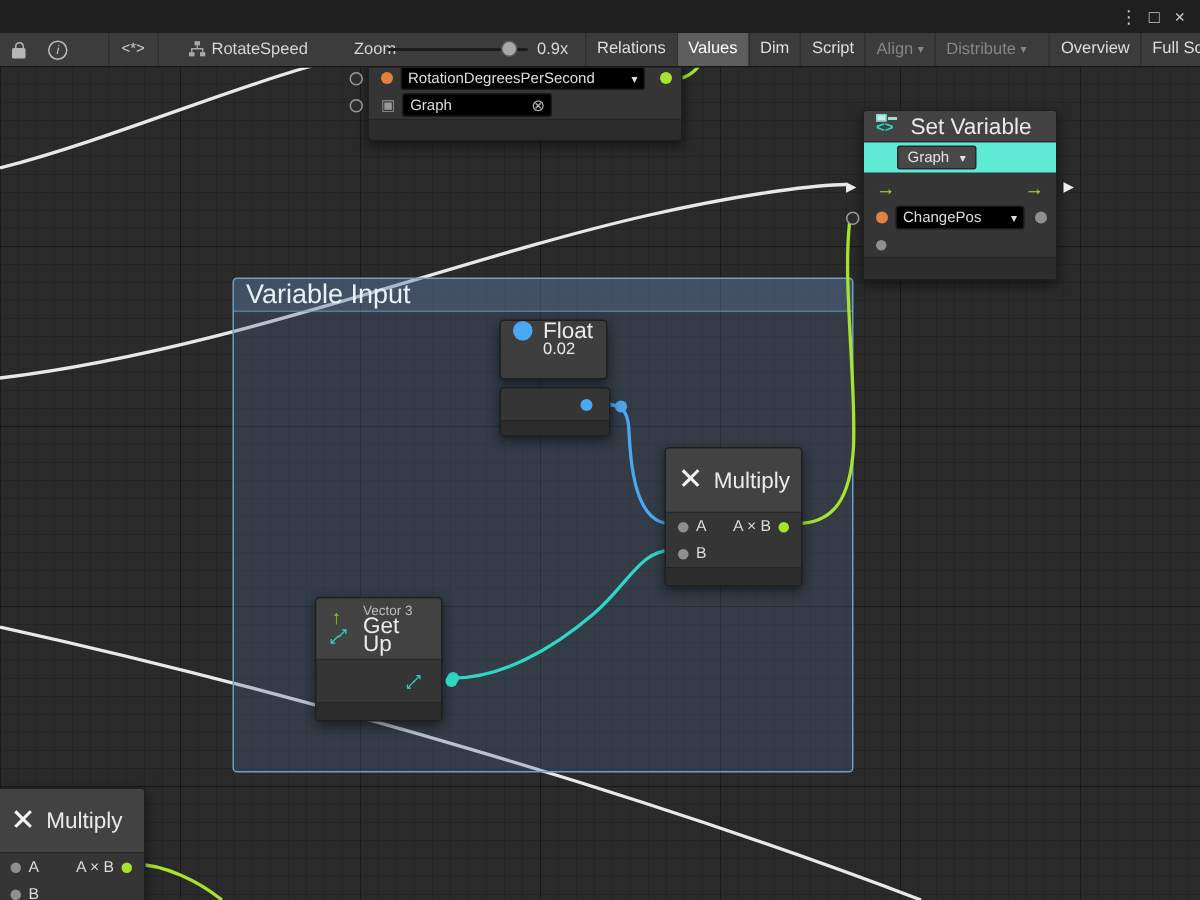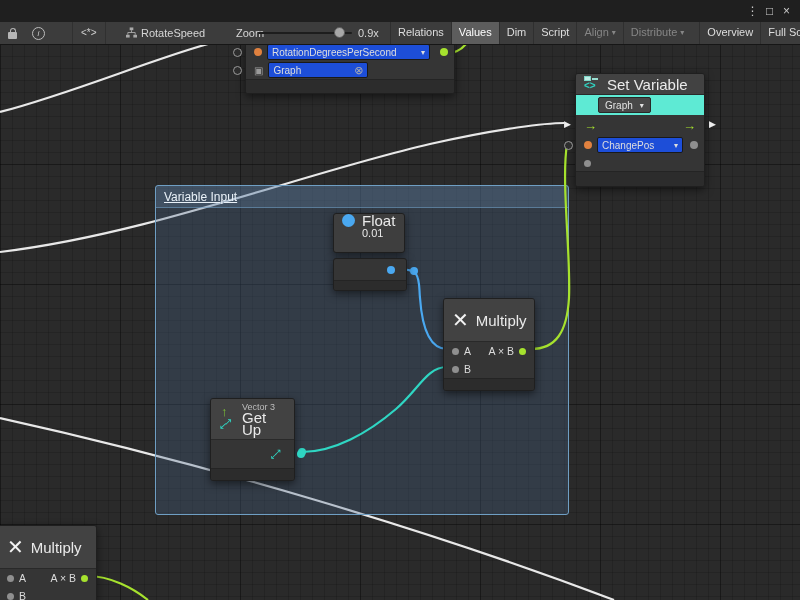--- a/index.html
+++ b/index.html
@@ -42,32 +42,32 @@
       linear-gradient(rgba(0,0,0,.30) 1px,transparent 1px),
       linear-gradient(90deg,rgba(0,0,0,.30) 1px,transparent 1px),
       linear-gradient(rgba(0,0,0,.14) 1px,transparent 1px),
       linear-gradient(90deg,rgba(0,0,0,.14) 1px,transparent 1px);
     background-size:120px 120px,120px 120px,12px 12px,12px 12px;}
   .wires{position:absolute;left:0;top:0;}
   .wires-back{z-index:1;}
   .group{position:absolute;left:155px;top:141px;width:414px;height:330px;z-index:2;
     background:rgba(72,104,140,0.30);border:1px solid #6f9fc4;border-radius:3px;box-sizing:border-box;}
   .group-title{height:21px;background:rgba(120,160,200,0.22);border-bottom:1px solid rgba(111,159,196,.55);
-    display:flex;align-items:center;padding:0 8px;font-size:12px;color:#e9f1f8;text-decoration:underline;}
+    display:flex;align-items:center;padding:0 8px;font-size:18px;color:#e9f1f8;}
   .wires-front{z-index:3;}
 
   
   .node{position:absolute;background:#353535;border:1px solid #1f1f1f;border-radius:3px;z-index:4;
     box-shadow:0 3px 8px rgba(0,0,0,.5);box-sizing:border-box;}
   .node-header{display:flex;align-items:center;gap:7px;padding:0 8px;background:#424242;
     border-bottom:1px solid #292929;border-radius:2px 2px 0 0;}
   .node-footer{height:11px;background:#2c2c2c;border-top:1px solid #242424;border-radius:0 0 2px 2px;}
   .prow{position:relative;display:flex;align-items:center;gap:5px;height:18px;padding:0 8px;
     font-size:10.5px;color:#dcdcdc;}
-  .field{display:flex;align-items:center;gap:4px;background:#1d4ed8;border:1px solid #191919;
+  .field{display:flex;align-items:center;gap:4px;background:#000000;border:1px solid #191919;
     border-radius:2px;height:14px;padding:0 4px;font-size:10px;color:#dedede;overflow:hidden;white-space:nowrap;}
   .dot{display:inline-block;width:8px;height:8px;border-radius:50%;flex:0 0 auto;}
   .dot.orange{background:#e0813f;}
   .dot.gray{background:#8f8f8f;}
   .dot.lime{background:#a6e22e;}
   .dot.sm{width:7px;height:7px;}
   .port{position:absolute;width:8px;height:8px;border-radius:50%;}
   .port.hollow{width:7px;height:7px;border:1.5px solid #9a9a9a;background:#2d2d2d;}
   .port.gray{background:#8f8f8f;}
   .port.lime{background:#a6e22e;}
@@ -214,21 +214,21 @@
       <div class="prow" style="height:16px;">
         <span class="dot gray sm"></span>
       </div>
       <div class="node-footer" style="height:14px;"></div>
     </div>
 
     <div class="node" style="left:333px;top:169px;width:72px;height:40px;display:flex;align-items:flex-start;gap:7px;padding:0 8px;background:#3e3e3e;">
       <span class="float-dot"></span>
       <span style="display:flex;flex-direction:column;line-height:13px;">
         <span class="node-title">Float</span>
-        <span style="font-size:11px;color:#e9e9e9;">0.01</span>
+        <span style="font-size:11px;color:#e9e9e9;">0.02</span>
       </span>
     </div>
 
     <div class="node" style="left:333px;top:214px;width:74px;">
       <div style="position:relative;height:21px;">
         <span class="port blue" style="right:11px;top:7px;"></span>
       </div>
       <div class="node-footer" style="height:9px;"></div>
     </div>
 

